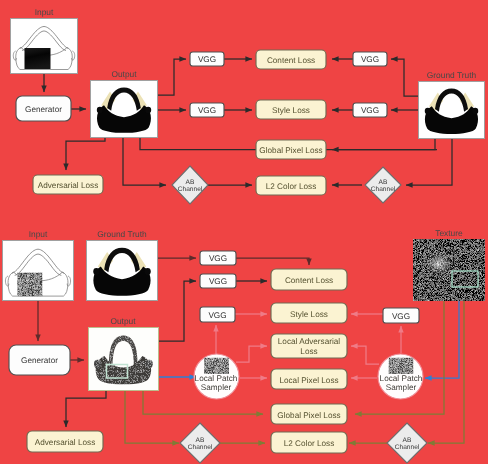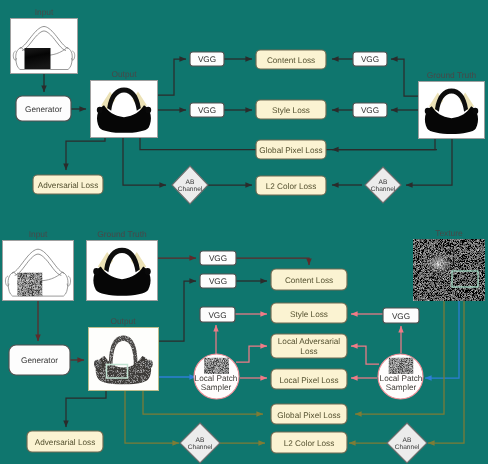--- a/index.html
+++ b/index.html
@@ -1,19 +1,19 @@
 <!DOCTYPE html>
 <html><head>
 <meta charset="utf-8">
 <title>Loss architecture diagram</title>
 <style>
   html,body{margin:0;padding:0;background:#ffffff;}
   body{width:488px;height:464px;overflow:hidden;font-family:"Liberation Sans",sans-serif;
        -webkit-font-smoothing:antialiased;text-rendering:geometricPrecision;}
-  #root{position:relative;width:488px;height:464px;background:#0f766e;}
+  #root{position:relative;width:488px;height:464px;background:#ef4444;}
   svg#sheet{position:absolute;left:0;top:0;width:488px;height:464px;display:block;}
   text{font-family:"Liberation Sans",sans-serif;}
   .cap{font-size:8.4px;fill:#484848;}
   .nodelbl{font-size:8.2px;fill:#333333;}
   .losslbl{font-size:8.2px;fill:#54502f;}
   .vgglbl{font-size:8.2px;fill:#333333;}
   .dialbl{font-size:6.6px;fill:#3a3a3a;}
   .lpslbl{font-size:8.2px;fill:#3e3b36;}
   .lossbox{fill:#fbf3d2;stroke:#706a52;stroke-width:1.15;}
   .plainbox{fill:#fdfdfd;stroke:#515151;stroke-width:1.15;}

